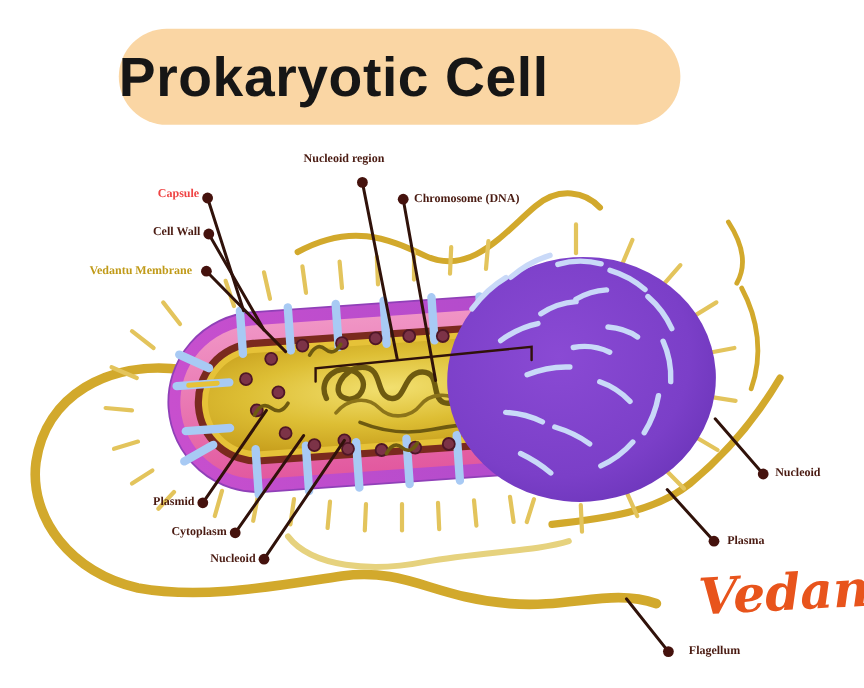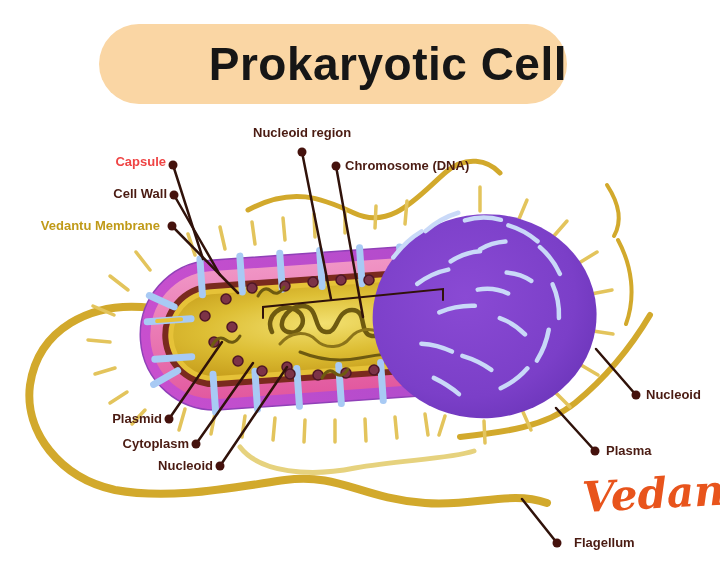--- a/index.html
+++ b/index.html
@@ -5,29 +5,29 @@
   html,body{margin:0;padding:0;}
   body{
     width:720px;height:573px;position:relative;overflow:hidden;
     background:#ffffff;font-family:"Liberation Sans",sans-serif;
   }
   .stage{position:absolute;inset:0;width:720px;height:573px;}
   svg.diagram{position:absolute;left:0;top:0;}
   .title-pill{
     position:absolute;left:99px;top:24px;width:468px;height:80px;
     background:#FAD6A4;border-radius:40px;
-    display:flex;align-items:center;justify-content:flex-end;
+    display:flex;align-items:center;justify-content:flex-start;
   }
   .title-pill span{
     font-family:"Liberation Sans",sans-serif;font-weight:800;
     font-size:46px;color:#161616;letter-spacing:0.5px;white-space:nowrap;
   }
   .lbl{
-    position:absolute;font-family:Liberation Sans, sans-serif;font-weight:bold;
-    font-size:13px;color:#4A1B12;white-space:nowrap;line-height:16px;
+    position:absolute;font-family:Liberation Serif, serif;font-weight:bold;
+    font-size:10px;color:#4A1B12;white-space:nowrap;line-height:16px;
   }
   .lbl.ra{transform:translateX(-100%);}
   .lbl.purple{color:#ef4444;}
   .lbl.gold{color:#C09A18;}
   .brand{
     position:absolute;left:582px;top:468px;
     font-family:"DejaVu Serif",serif;font-style:italic;font-weight:bold;
     font-size:42px;color:#E8541C;transform:rotate(-3deg);white-space:nowrap;
   }
 </style>

